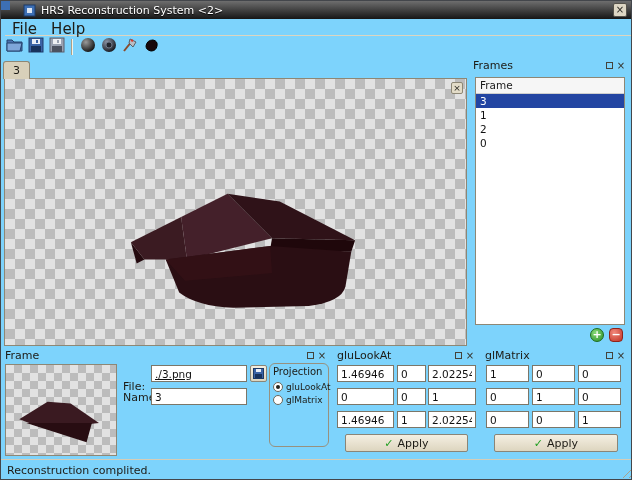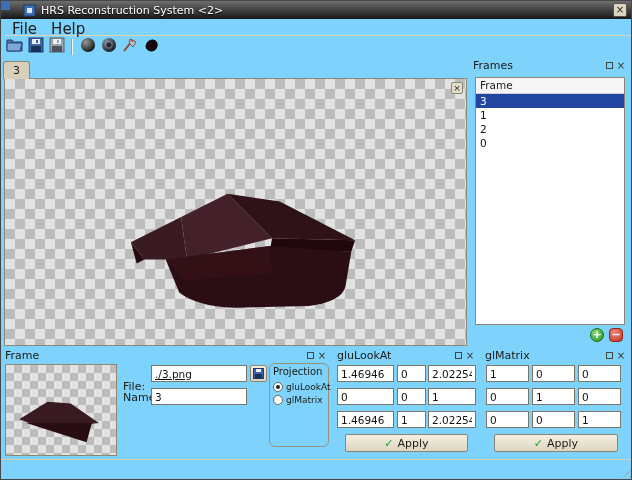--- a/index.html
+++ b/index.html
@@ -320,16 +320,17 @@
     <input class="txt" style="left: 5px; top: 63px; width: 43px;" value="0">
     <input class="txt" style="left: 51px; top: 63px; width: 43px;" value="0">
     <input class="txt" style="left: 97px; top: 63px; width: 43px;" value="1">
     <button class="apply-btn" style="left:13px;width:124px">
       <span class="check-ico">✓</span>
       <span>Apply</span>
     </button>
   </div>
 
   <div class="statusbar">
+    <span>Reconstruction complited.</span>
     <div class="grip"></div>
   </div>
 
 </div>
 
 </body></html>

